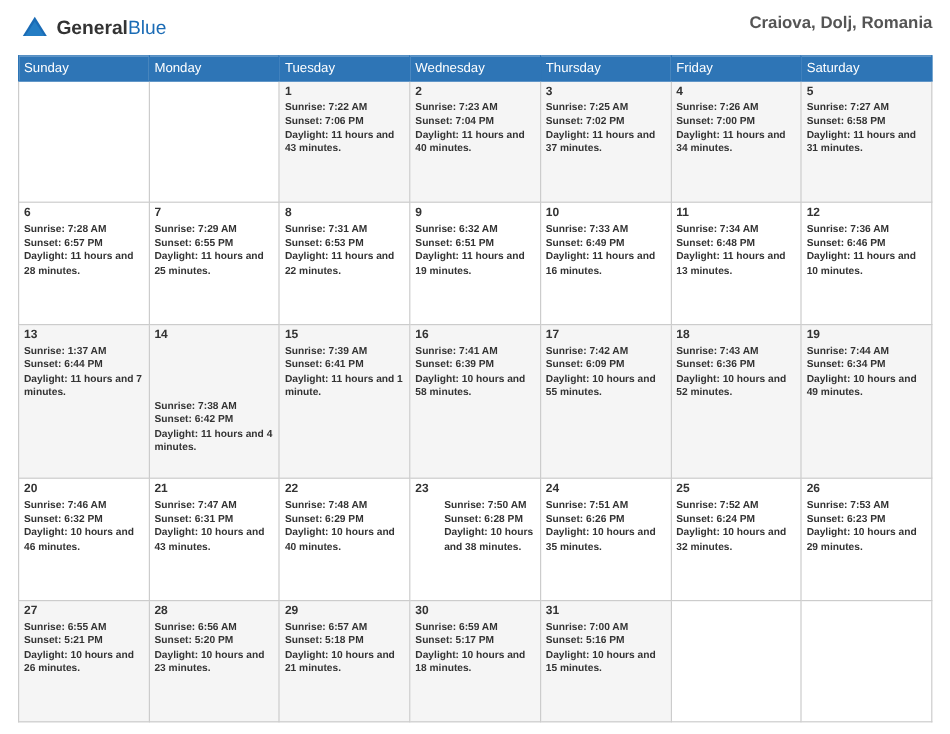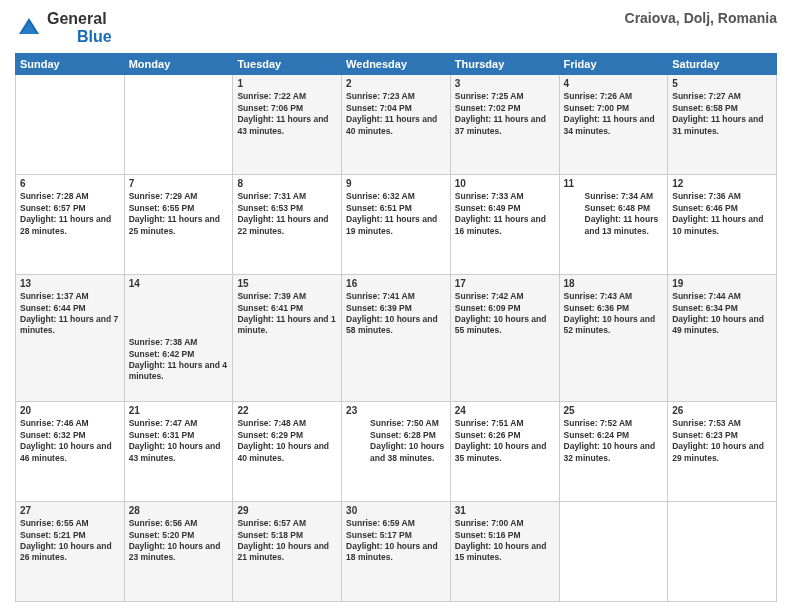--- a/index.html
+++ b/index.html
@@ -23,33 +23,32 @@
       align-items: flex-start;
       margin-bottom: 8px;
     }
     .logo {
       display: flex;
       align-items: center;
       gap: 4px;
     }
     .logo-text {
       display: flex;
-      flex-direction: column;
+      flex-direction: row;
       line-height: 1.1;
     }
     .logo-general {
       font-size: 16px;
       font-weight: bold;
       color: #333;
     }
     .logo-blue {
       font-size: 16px;
-      font-weight: bold;
+      font-weight: normal;
       color: #1a6bb5;
-      margin-left: 30px;
     }
     .logo-icon {
       width: 28px;
       height: 28px;
     }
     .title-block {
       text-align: right;
     }
     .month-title {
       font-size: 32px;
@@ -69,21 +68,21 @@
     table {
       width: 100%;
       border-collapse: collapse;
       table-layout: fixed;
       flex: 1;
     }
     thead th {
       background-color: #2e75b6;
       color: #fff;
       font-size: 11px;
-      font-weight: bold;
+      font-weight: normal;
       padding: 4px 4px;
       text-align: left;
       border: 1px solid #2e75b6;
     }
     tbody tr {
       height: auto;
     }
     tbody td {
       border: 1px solid #ccc;
       vertical-align: top;
@@ -207,21 +206,21 @@
 Daylight: 11 hours and 19 minutes.</div>
             </td>
             <td>
               <span class="day-num">10</span>
               <div class="cell-text" style="white-space: pre-line;">Sunrise: 7:33 AM
 Sunset: 6:49 PM
 Daylight: 11 hours and 16 minutes.</div>
             </td>
             <td>
               <span class="day-num">11</span>
-              <div class="cell-text" style="white-space: pre-line; margin-left: 21px;">Sunrise: 7:34 AM
+              <div class="cell-text" style="white-space: pre-line;">Sunrise: 7:34 AM
 Sunset: 6:48 PM
 Daylight: 11 hours and 13 minutes.</div>
             </td>
             <td>
               <span class="day-num">12</span>
               <div class="cell-text" style="white-space: pre-line;">Sunrise: 7:36 AM
 Sunset: 6:46 PM
 Daylight: 11 hours and 10 minutes.</div>
             </td>
           </tr>

